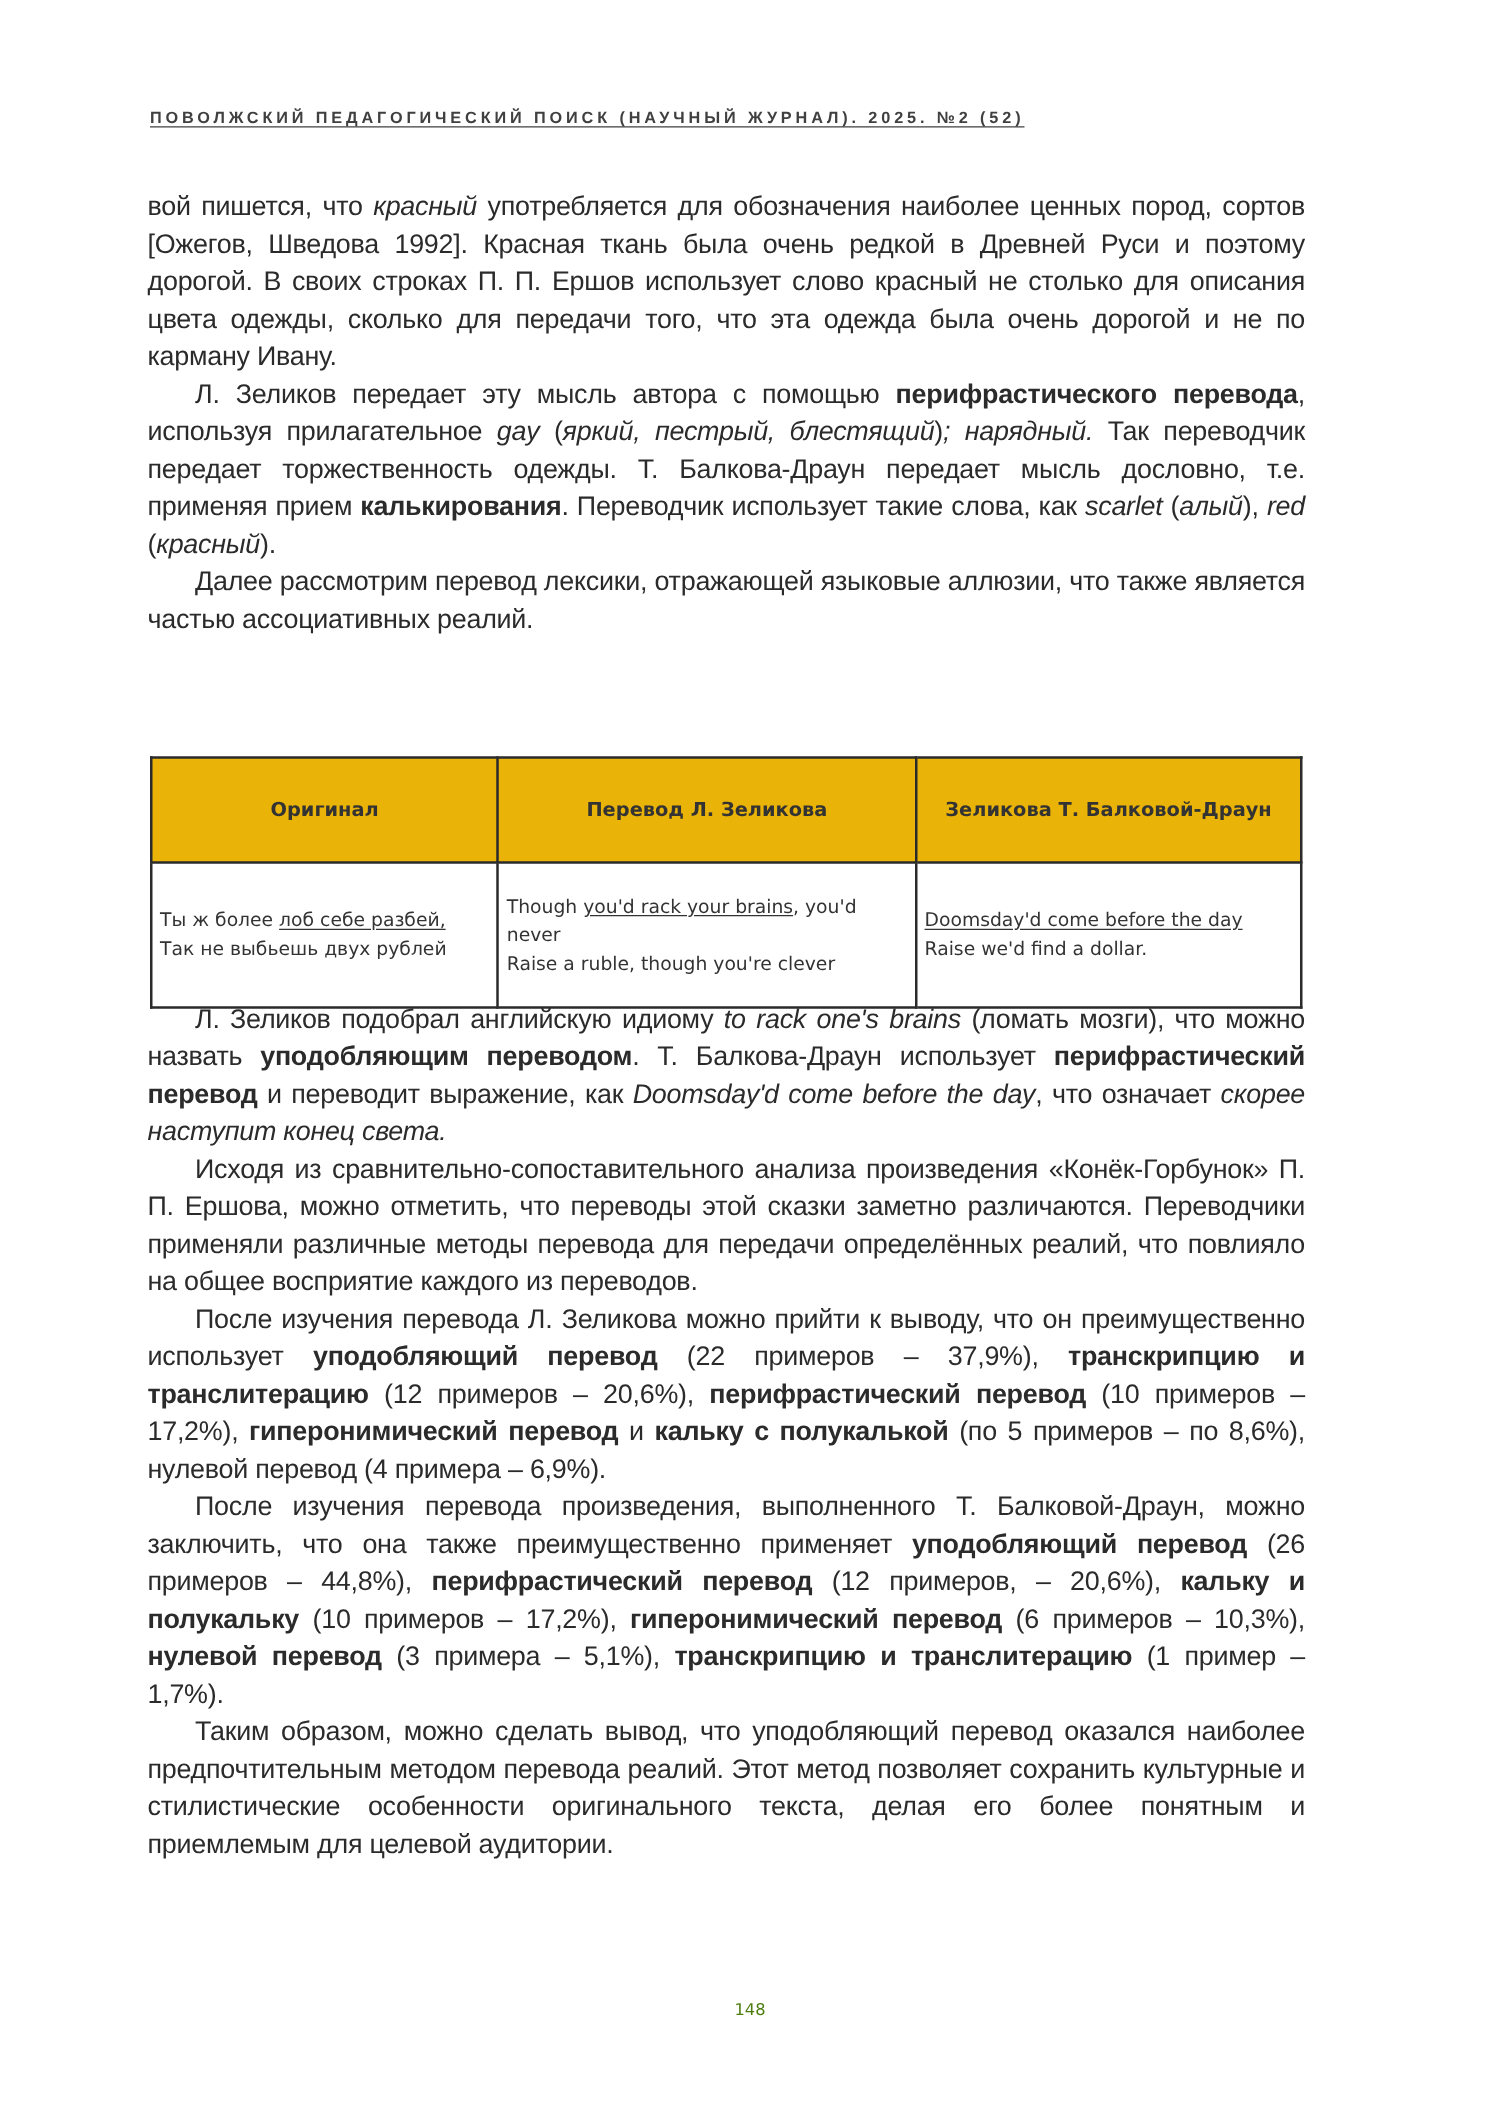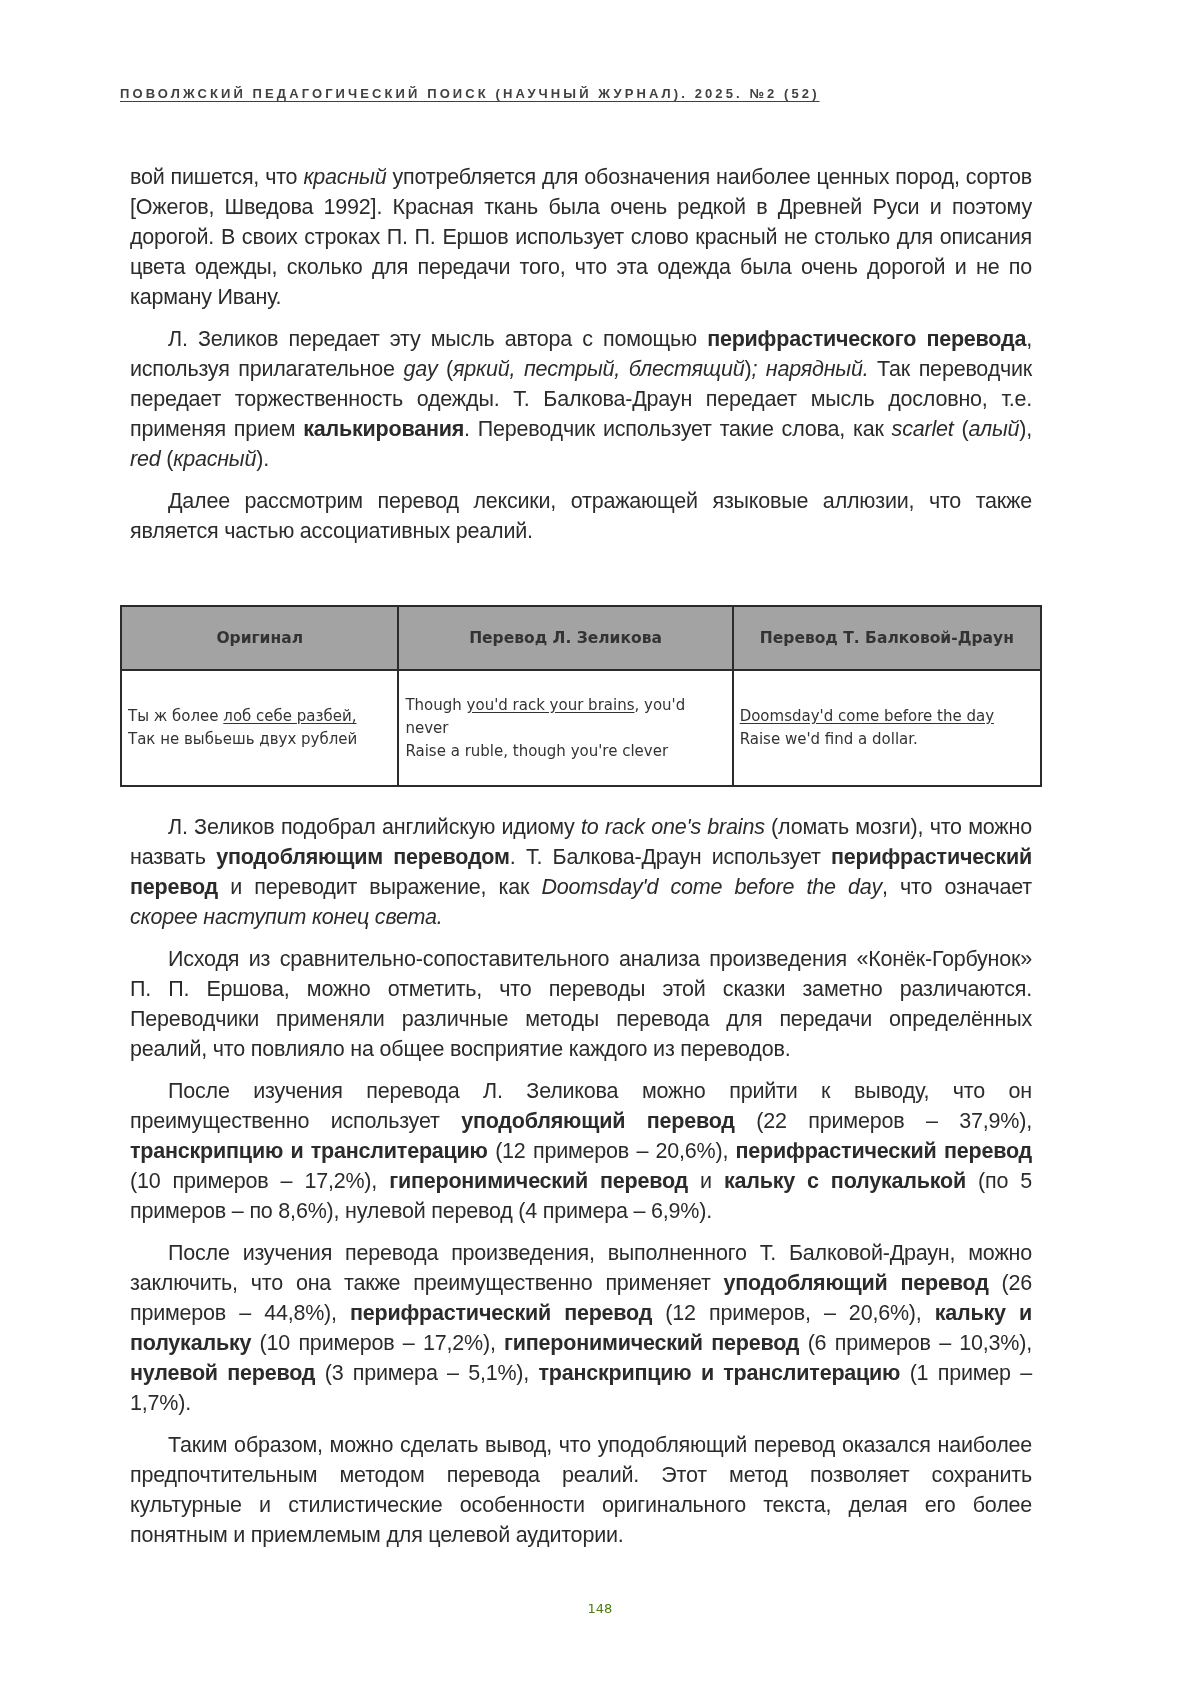--- a/index.html
+++ b/index.html
@@ -3,29 +3,29 @@
   <meta charset="utf-8">
   <style>
     html, body { margin: 0; padding: 0; background: #ffffff; }
     body { width: 1200px; height: 1694px; position: relative; overflow: hidden;
       font-family: "Liberation Sans", "DejaVu Sans", sans-serif; color: #2b2b2b; }
     .running-header { position: absolute; left: 120px; top: 86px; width: 690px;
       font-size: 13px; letter-spacing: 3.1px; color: #404040; text-decoration: underline;
       text-underline-offset: 3px; white-space: nowrap; font-weight: bold; }
     .body-text { position: absolute; left: 118px; top: 150px; width: 926px;
       font-size: 21.5px; line-height: 30px; text-align: justify; letter-spacing: -0.2px; }
-    .body-text p { margin: 12px; text-indent: 38px; }
+    .body-text p { margin: 0; text-indent: 38px; }
     .body-text p.no-indent { text-indent: 0; }
     .body-text .it { font-style: italic; }
     .body-text .bd { font-weight: bold; }
     table.compare { position: absolute; left: 120px; top: 605px; width: 922px;
       border-collapse: collapse; font-family: "DejaVu Sans", sans-serif; font-size: 15px;
       color: #333; }
-    table.compare th { background: #a3a3a3; font-weight: bold; height: 46px; font-size: 15.5px;
-      border: 2px solid #2b2b2b; text-align: center; padding: 8px 6px; }
+    table.compare th { background: #eab308; font-weight: bold; height: 46px; font-size: 15.5px;
+      border: 2px solid #2b2b2b; text-align: center; padding: 18px 6px; }
     table.compare td { border: 2px solid #2b2b2b; height: 114px; vertical-align: middle;
       padding: 0 6px; line-height: 23px; }
     table.compare col.c1 { width: 278px; }
     table.compare col.c2 { width: 335px; }
     table.compare col.c3 { width: 309px; }
     .u { text-decoration: underline; text-underline-offset: 2px; }
     .page-number { position: absolute; left: 0; width: 1200px; top: 1601px; text-align: center;
       font-family: "DejaVu Sans", sans-serif; font-size: 13px; color: #4d7c0f; }
     .lower-text { top: 800px; }
   </style>
@@ -43,21 +43,21 @@
 <table class="compare">
   <colgroup>
       <col class="c1">
       <col class="c2">
       <col class="c3">
     </colgroup>
   <thead>
     <tr>
       <th>Оригинал</th>
       <th>Перевод Л. Зеликова</th>
-      <th>Перевод Т. Балковой-Драун</th>
+      <th>Зеликова Т. Балковой-Драун</th>
     </tr>
   </thead>
   <tbody>
     <tr>
       <td>
         <span>Ты ж более </span><span class="u">лоб себе разбей,</span><br>
         <span>Так не выбьешь двух рублей</span>
       </td>
       <td>
         <span>Though </span><span class="u">you'd rack your brains</span><span>, you'd never</span><br>

